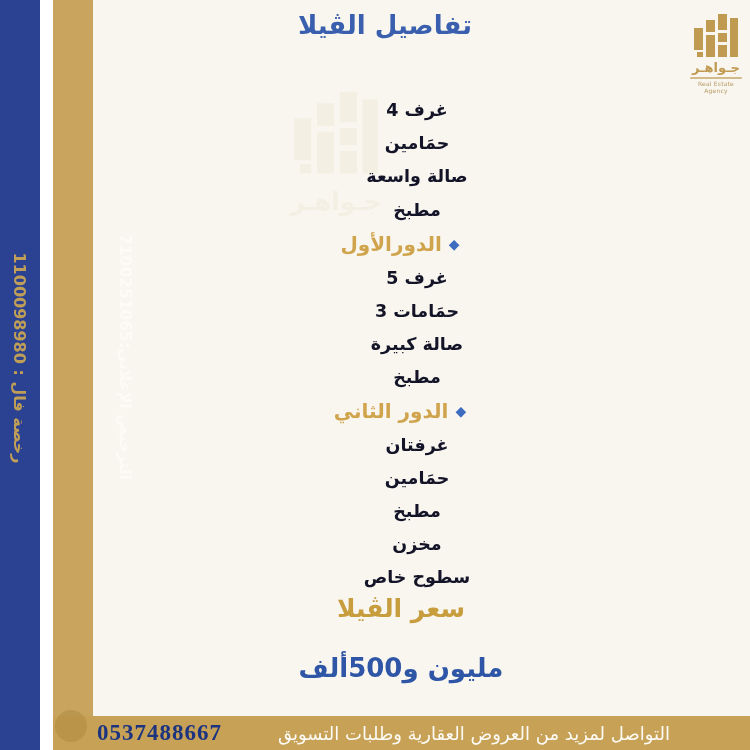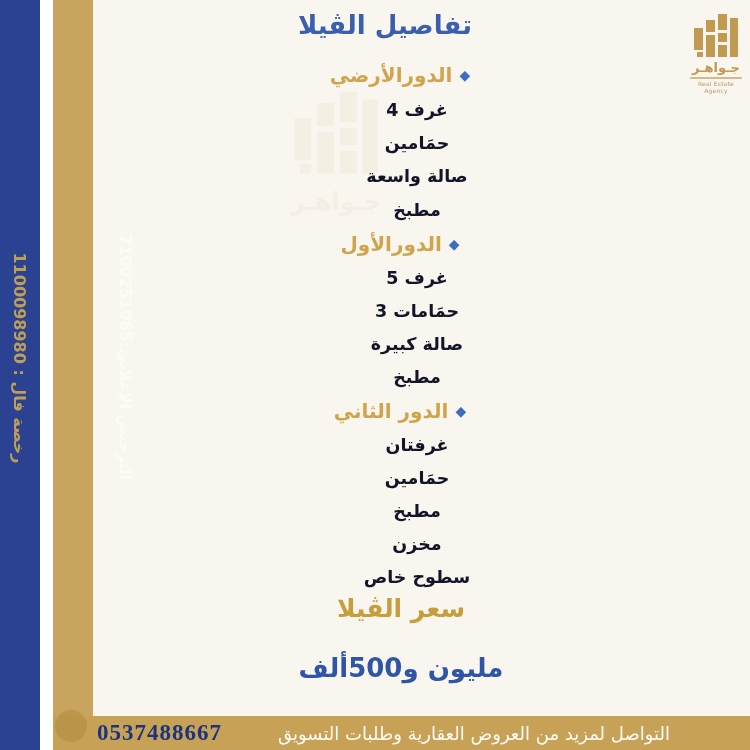--- a/index.html
+++ b/index.html
@@ -100,23 +100,20 @@
       </g>
     </svg>
     <div class="logo-name">جـواهـر</div>
     <div class="logo-line"></div>
     <div class="logo-sub">Real Estate Agency</div>
   </div>
 
   <div class="content">
     <div class="row title" style="top:10px">تفاصيل الڤيلا</div>
 
-    <div class="row header" style="top:60px">
-      <span class="htext">الدورالأرضي</span><span class="diamond">◆</span>
-    </div>
     <div class="row item" dir="ltr" style="top:95px">4 غرف</div>
     <div class="row item" dir="ltr" style="top:128px">حمَامين</div>
     <div class="row item" dir="ltr" style="top:161px">صالة واسعة</div>
     <div class="row item" dir="ltr" style="top:195px">مطبخ</div>
 
     <div class="row header" style="top:229px">
       <span class="htext">الدورالأول</span><span class="diamond">◆</span>
     </div>
     <div class="row item" dir="ltr" style="top:263px">5 غرف</div>
     <div class="row item" dir="ltr" style="top:296px">3 حمَامات</div>

